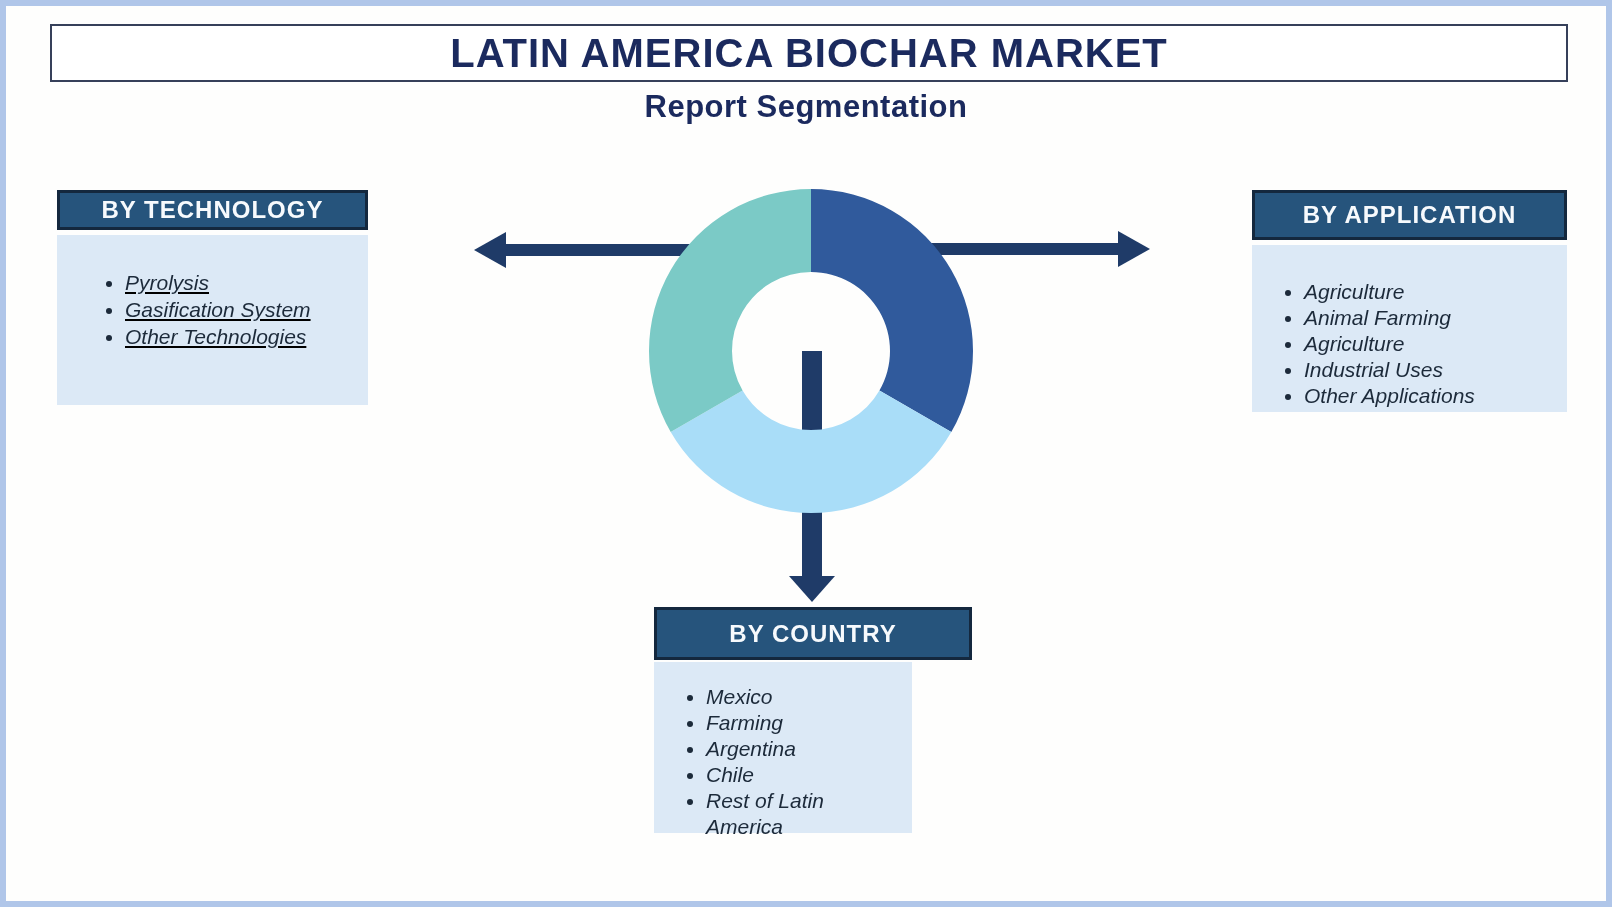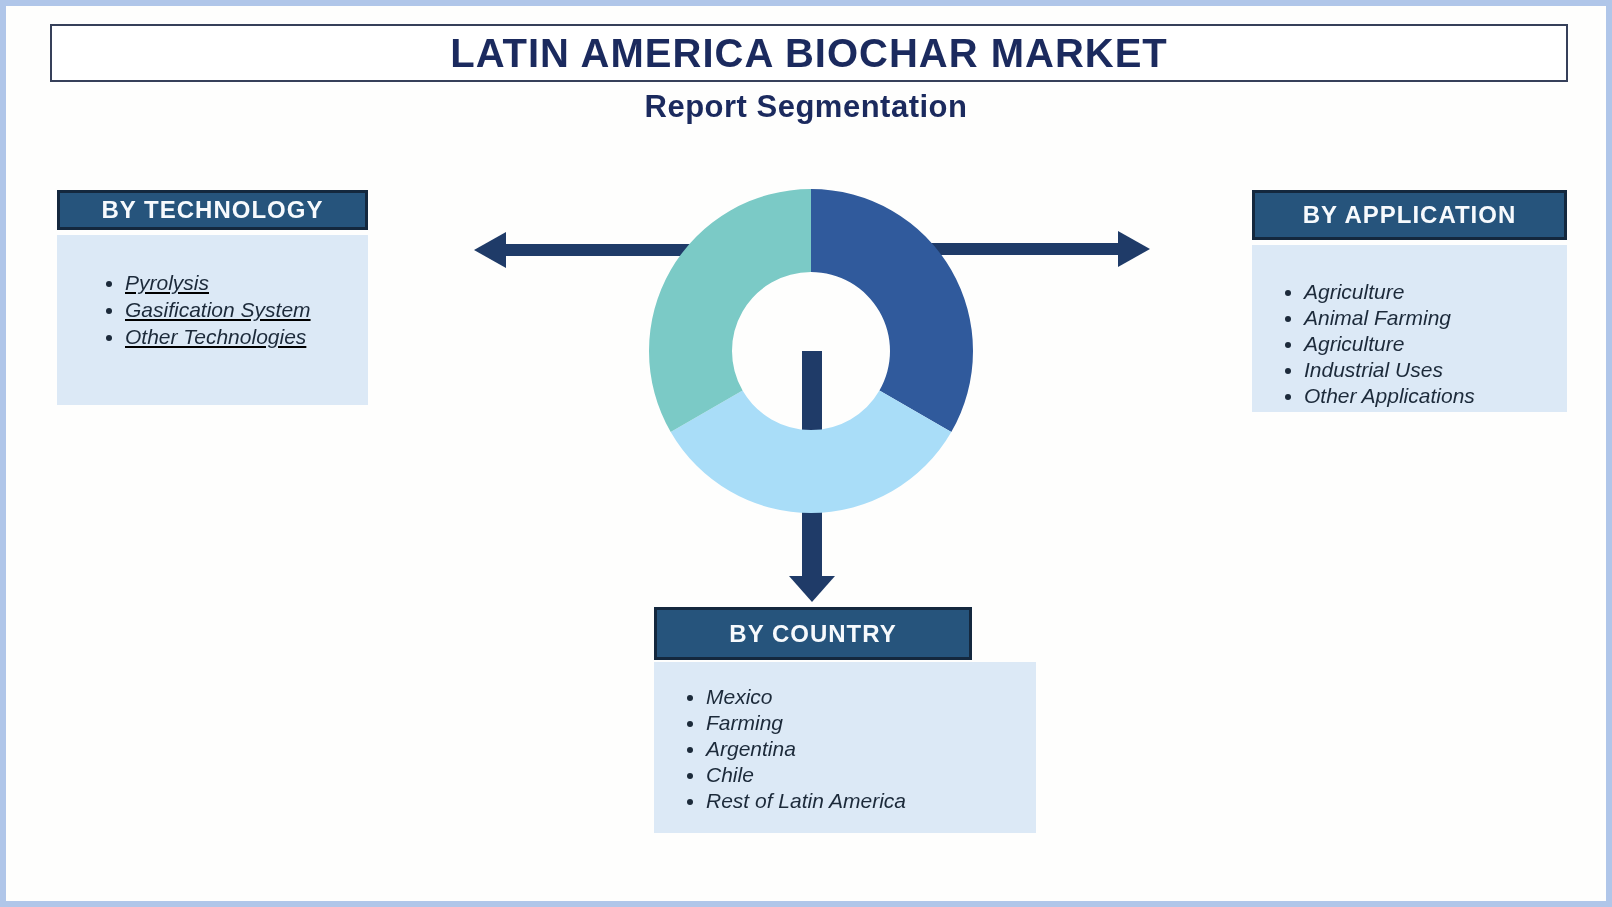--- a/index.html
+++ b/index.html
@@ -66,21 +66,21 @@
   .panel-tech .panel-list{margin-top:5px;width:311px;height:170px;padding:34px 10px 0 68px;text-decoration:underline;}
   .panel-tech .panel-list li{line-height:27px;}
   
   .panel-app{left:1252px;top:190px;width:315px;}
   .panel-app .panel-header{width:315px;height:50px;}
   .panel-app .panel-list{margin-top:5px;width:315px;height:167px;padding:34px 8px 0 52px;}
   .panel-app .panel-list li{line-height:26px;}
   
   .panel-country{left:654px;top:607px;width:318px;}
   .panel-country .panel-header{width:318px;height:53px;}
-  .panel-country .panel-list{margin-top:2px;width:382px;height:171px;padding:22px 8px 0 52px;}
+  .panel-country .panel-list{margin-top:2px;width:258px;height:171px;padding:22px 8px 0 52px;}
   .panel-country .panel-list li{line-height:26px;}
 </style>
 </head>
 <body>
 
 <div class="canvas">
 
   <div class="title-box">
     <span>LATIN AMERICA BIOCHAR MARKET</span>
   </div>

